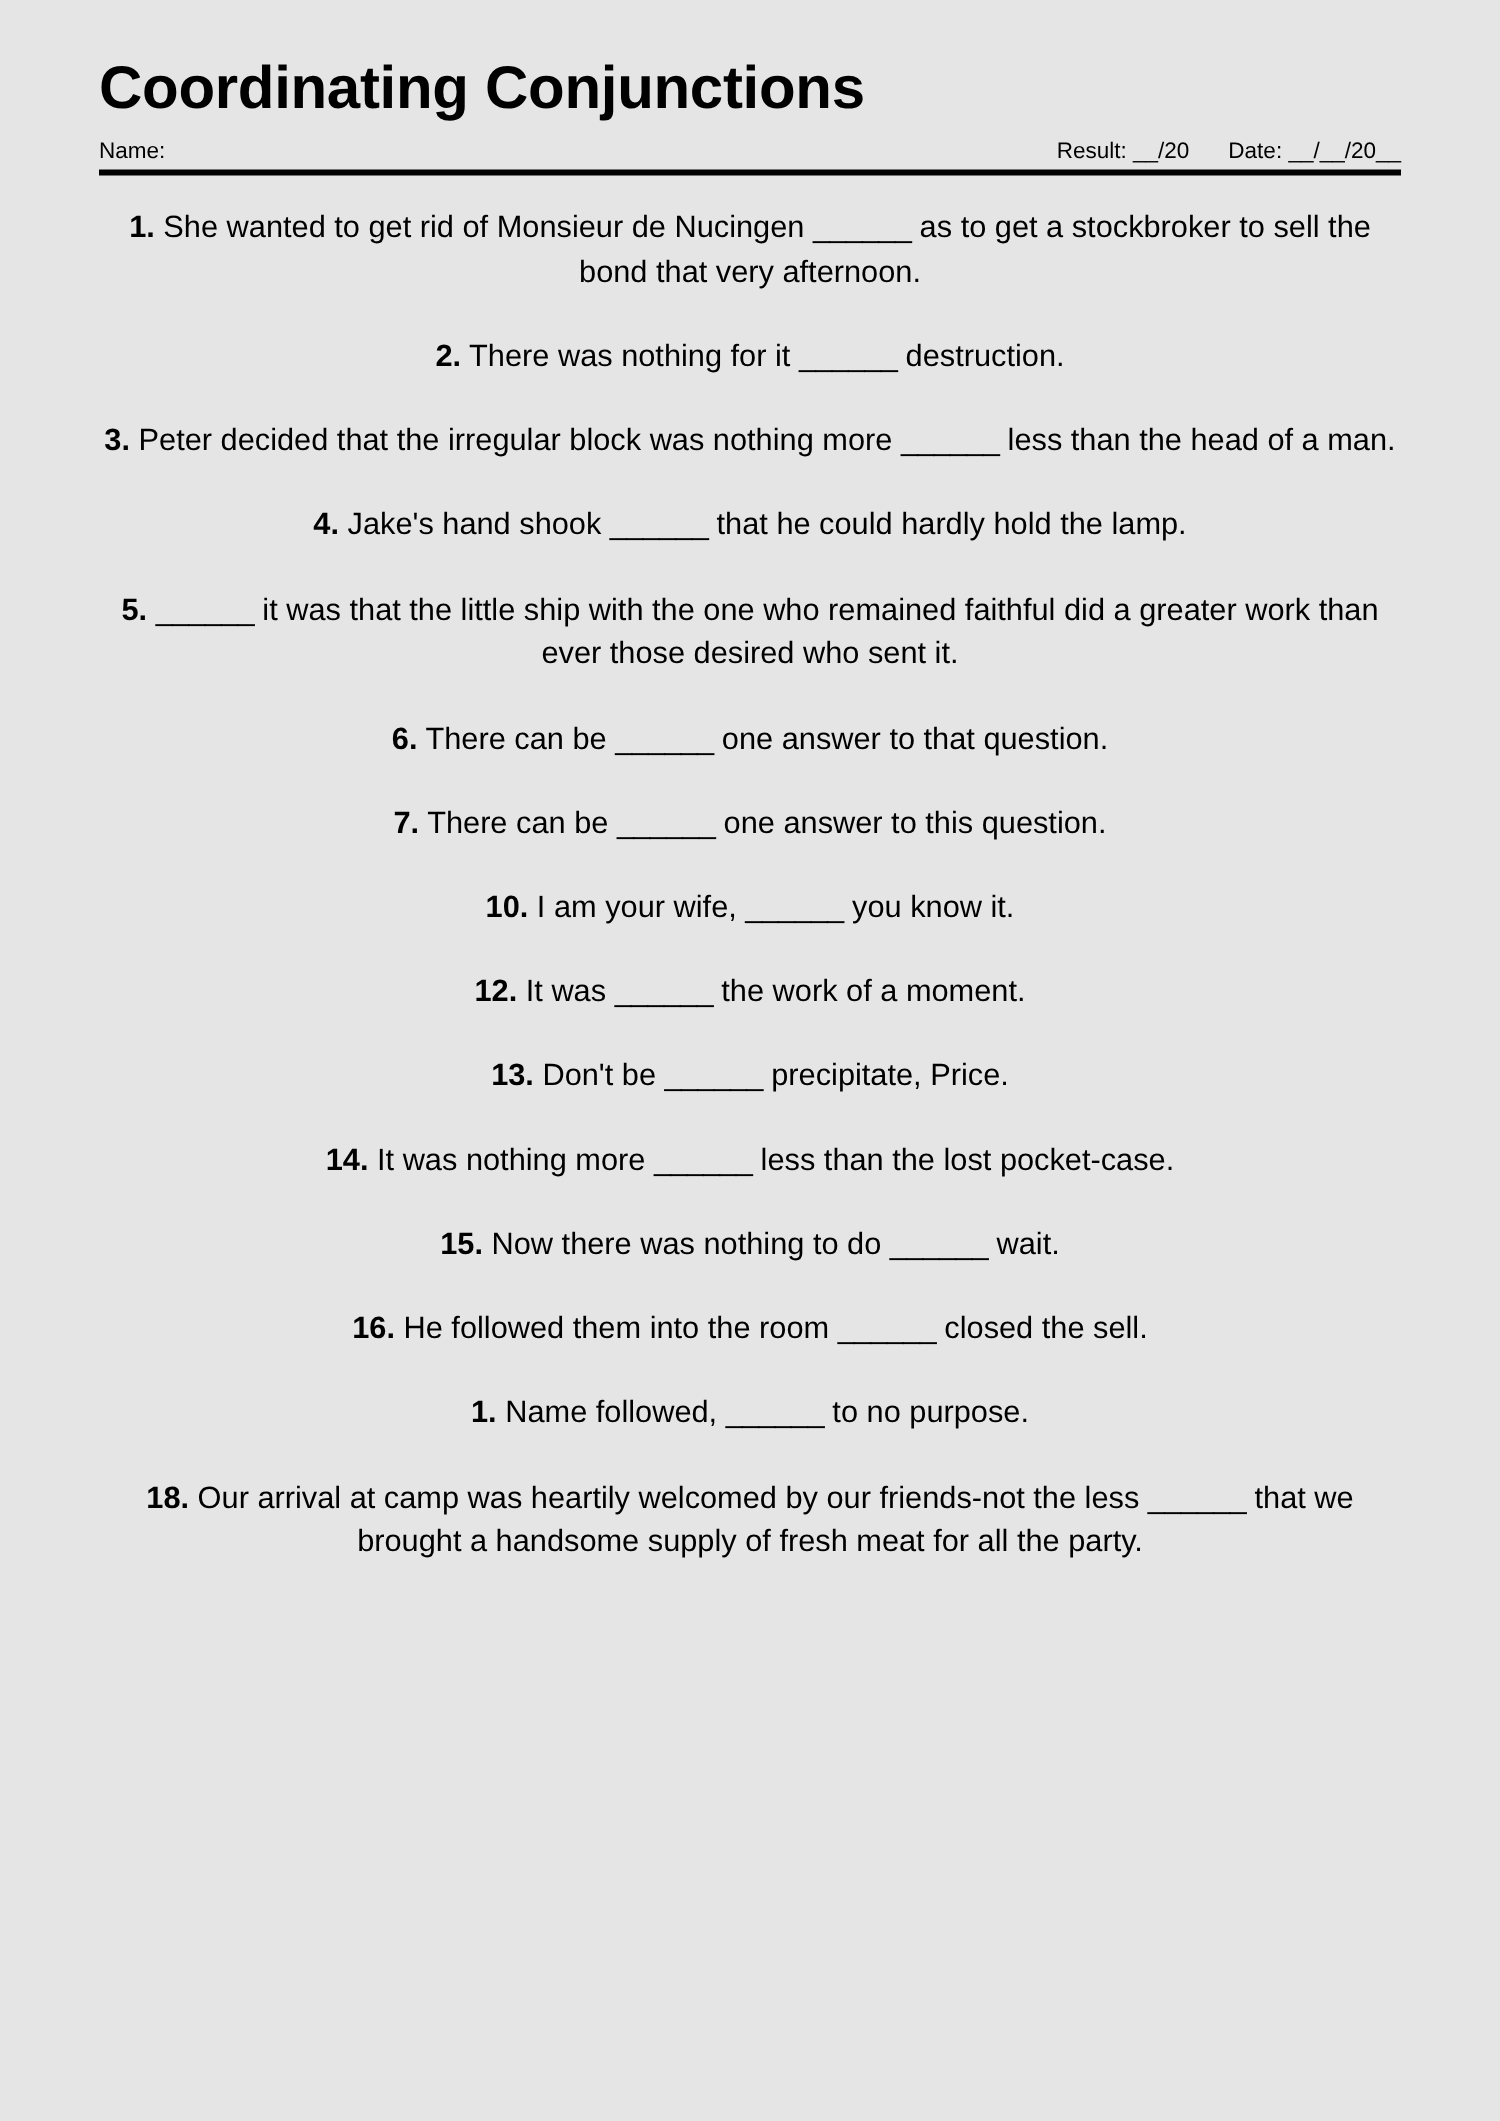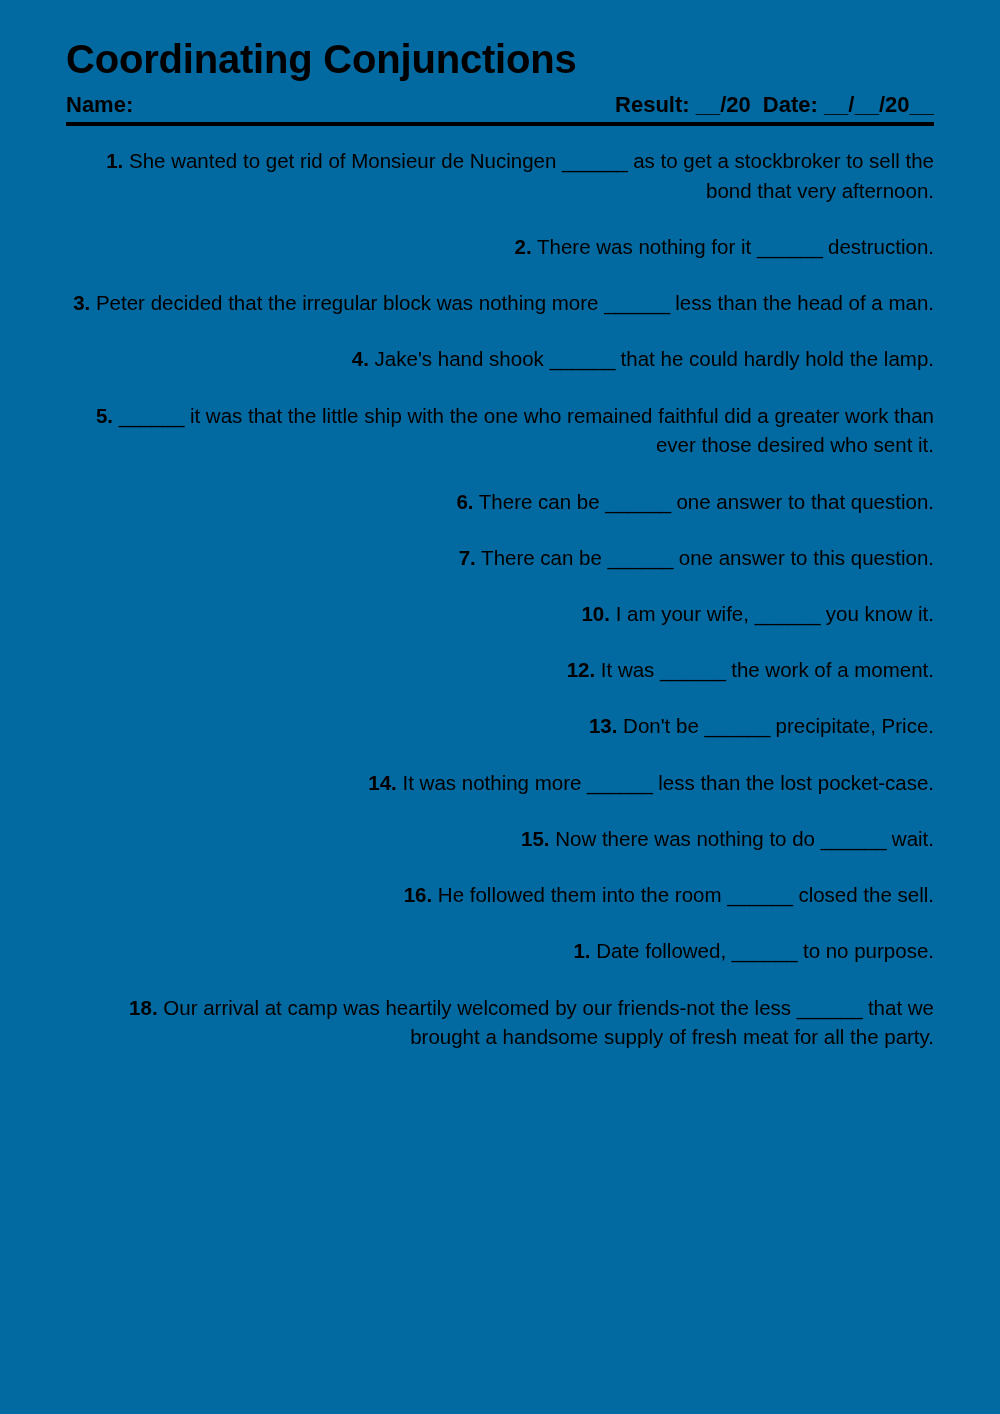--- a/index.html
+++ b/index.html
@@ -12,65 +12,65 @@
     height: 1414px;
     font-family: "Liberation Sans", sans-serif;
     color: #000000;
     -webkit-font-smoothing: antialiased;
   }
   .page {
     box-sizing: border-box;
     width: 1000px;
     height: 1414px;
     padding: 38px 66px 16px 66px;
-    background: #0369a1;
+    background: #e5e5e5;
     position: relative;
   }
   .worksheet-title {
     font-size: 40px;
     font-weight: bold;
     letter-spacing: -0.2px;
     line-height: 1.05;
     margin: 0 0 12px 0;
     white-space: nowrap;
   }
   .header-row {
     display: flex;
     align-items: baseline;
     justify-content: space-between;
-    font-size: 22px;
-    font-weight: bold;
+    font-size: 15px;
+    font-weight: normal;
     margin: 0 0 4px 0;
   }
   .header-left {
     white-space: nowrap;
   }
   .header-right {
     display: flex;
     align-items: center;
-    gap: 12px;
+    gap: 26px;
     white-space: nowrap;
   }
   .header-field {
     white-space: pre;
   }
   .header-rule {
     height: 4px;
     background: #000000;
     width: 868px;
     margin: 2px 0 0 0;
   }
   .questions {
     margin-top: 20px;
   }
   .question {
     font-size: 20.5px;
     line-height: 1.45;
     margin: 0 0 26.5px 0;
-    text-align: right;
+    text-align: center;
     white-space: normal;
   }
   .question:last-child {
     margin-bottom: 16px;
   }
   .q-num {
     font-weight: bold;
   }
   .q-text {
     font-weight: normal;
@@ -104,17 +104,17 @@
       <p class="question"><span class="q-num">4.</span><span class="q-text"> Jake's hand shook </span><span class="blank">______</span><span class="q-text"> that he could hardly hold the lamp.</span></p>
       <p class="question"><span class="q-num">5.</span><span class="q-text"> </span><span class="blank">______</span><span class="q-text"> it was that the little ship with the one who remained faithful did a greater work than ever those desired who sent it.</span></p>
       <p class="question"><span class="q-num">6.</span><span class="q-text"> There can be </span><span class="blank">______</span><span class="q-text"> one answer to that question.</span></p>
       <p class="question"><span class="q-num">7.</span><span class="q-text"> There can be </span><span class="blank">______</span><span class="q-text"> one answer to this question.</span></p>
       <p class="question"><span class="q-num">10.</span><span class="q-text"> I am your wife, </span><span class="blank">______</span><span class="q-text"> you know it.</span></p>
       <p class="question"><span class="q-num">12.</span><span class="q-text"> It was </span><span class="blank">______</span><span class="q-text"> the work of a moment.</span></p>
       <p class="question"><span class="q-num">13.</span><span class="q-text"> Don't be </span><span class="blank">______</span><span class="q-text"> precipitate, Price.</span></p>
       <p class="question"><span class="q-num">14.</span><span class="q-text"> It was nothing more </span><span class="blank">______</span><span class="q-text"> less than the lost pocket-case.</span></p>
       <p class="question"><span class="q-num">15.</span><span class="q-text"> Now there was nothing to do </span><span class="blank">______</span><span class="q-text"> wait.</span></p>
       <p class="question"><span class="q-num">16.</span><span class="q-text"> He followed them into the room </span><span class="blank">______</span><span class="q-text"> closed the sell.</span></p>
-      <p class="question"><span class="q-num">1.</span><span class="q-text"> Date followed, </span><span class="blank">______</span><span class="q-text"> to no purpose.</span></p>
+      <p class="question"><span class="q-num">1.</span><span class="q-text"> Name followed, </span><span class="blank">______</span><span class="q-text"> to no purpose.</span></p>
       <p class="question"><span class="q-num">18.</span><span class="q-text"> Our arrival at camp was heartily welcomed by our friends-not the less </span><span class="blank">______</span><span class="q-text"> that we brought a handsome supply of fresh meat for all the party.</span></p>
     </div>
 
 </div>
 
 </body></html>

